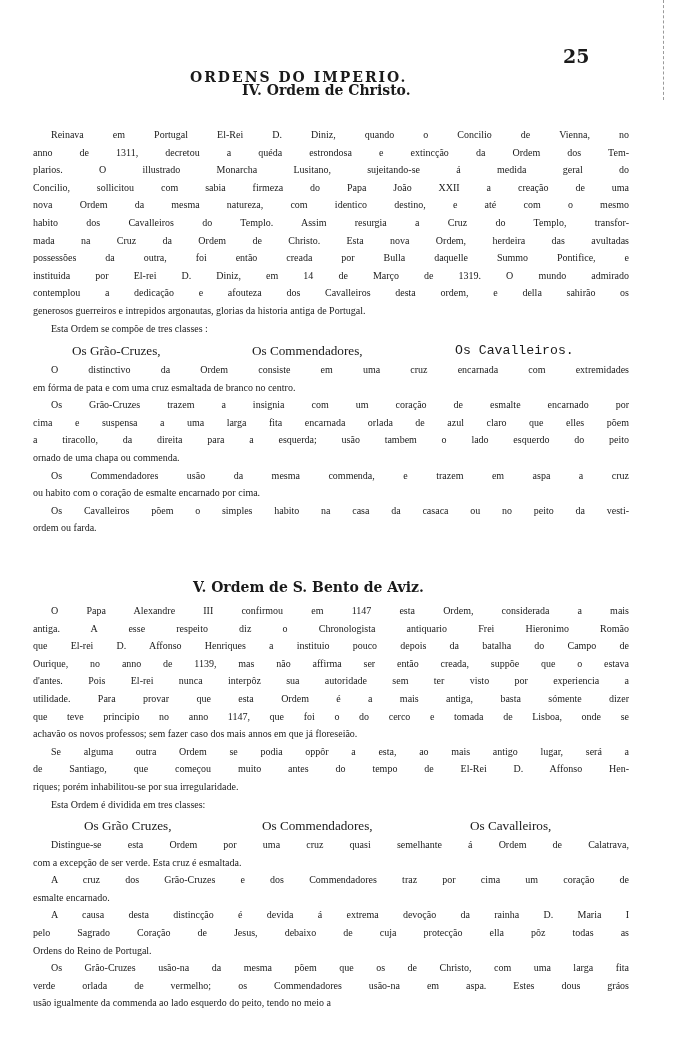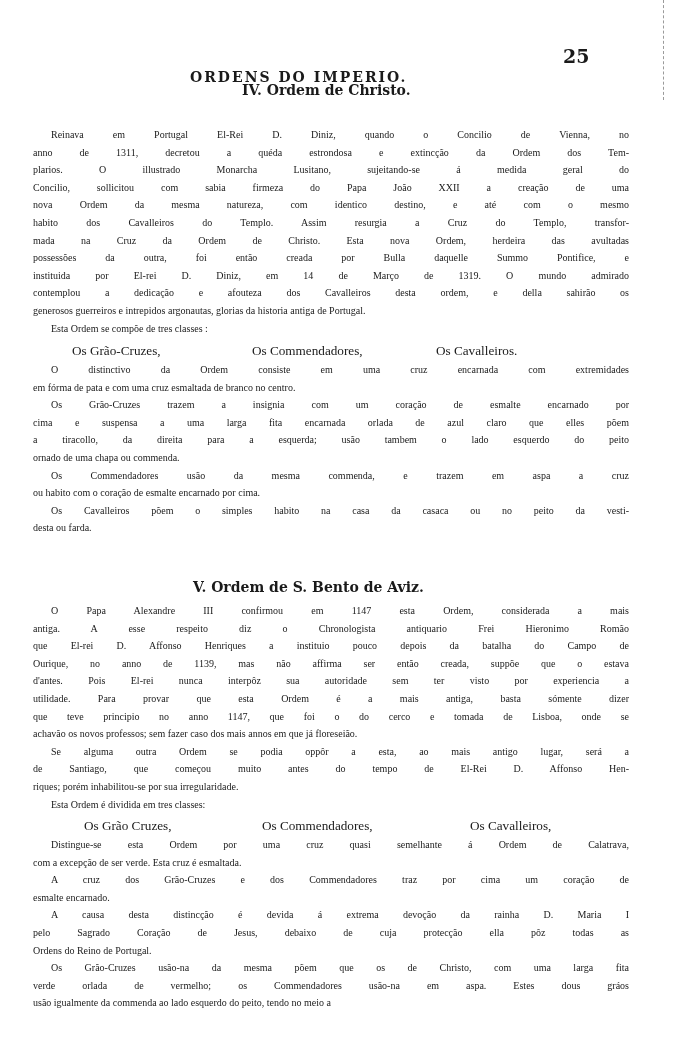--- a/index.html
+++ b/index.html
@@ -56,40 +56,40 @@
       <span class="ln">contemplou a dedicação e afouteza dos Cavalleiros desta ordem, e della sahirão os</span>
       <span class="ln last">generosos guerreiros e intrepidos argonautas, glorias da historia antiga de Portugal.</span>
     </div>
     <div>
       <span class="ln last" style="text-indent: 18px;">Esta Ordem se compõe de tres classes :</span>
     </div>
   </div>
 <div class="classes-row" style="top:343px; left:0; width:682px;">
   <span style="left:72px;">Os Grão-Cruzes,</span>
   <span style="left:252px;">Os Commendadores,</span>
-  <span style="left:436px;">Os Cavalleiros.</span>
+  <span style="left:455px;font-family:Liberation Mono, monospace;">Os Cavalleiros.</span>
 </div>
 <div id="sec0-part2" class="para" style="top:361px;font-family:Liberation Serif, serif;">
     <div>
       <span class="ln" style="text-indent: 18px;">O distinctivo da Ordem consiste em uma cruz encarnada com extremidades</span>
       <span class="ln last">em fórma de pata e com uma cruz esmaltada de branco no centro.</span>
     </div>
     <div>
       <span class="ln" style="text-indent: 18px;">Os Grão-Cruzes trazem a insignia com um coração de esmalte encarnado por</span>
       <span class="ln">cima e suspensa a uma larga fita encarnada orlada de azul claro que elles põem</span>
       <span class="ln">a tiracollo, da direita para a esquerda; usão tambem o lado esquerdo do peito</span>
       <span class="ln last">ornado de uma chapa ou commenda.</span>
     </div>
     <div>
       <span class="ln" style="text-indent: 18px;">Os Commendadores usão da mesma commenda, e trazem em aspa a cruz</span>
       <span class="ln last">ou habito com o coração de esmalte encarnado por cima.</span>
     </div>
     <div>
       <span class="ln" style="text-indent: 18px;">Os Cavalleiros põem o simples habito na casa da casaca ou no peito da vesti-</span>
-      <span class="ln last">desta ou farda.</span>
+      <span class="ln last">ordem ou farda.</span>
     </div>
   </div>
 
 <div class="section-title" id="title-v">V. Ordem de S. Bento de Aviz.</div>
 
 <div id="sec1-part1" class="para" style="top:602px;">
     <div>
       <span class="ln" style="text-indent: 18px;">O Papa Alexandre III confirmou em 1147 esta Ordem, considerada a mais</span>
       <span class="ln">antiga. A esse respeito diz o Chronologista antiquario Frei Hieronimo Romão</span>
       <span class="ln">que El-rei D. Affonso Henriques a instituio pouco depois da batalha do Campo de</span>

